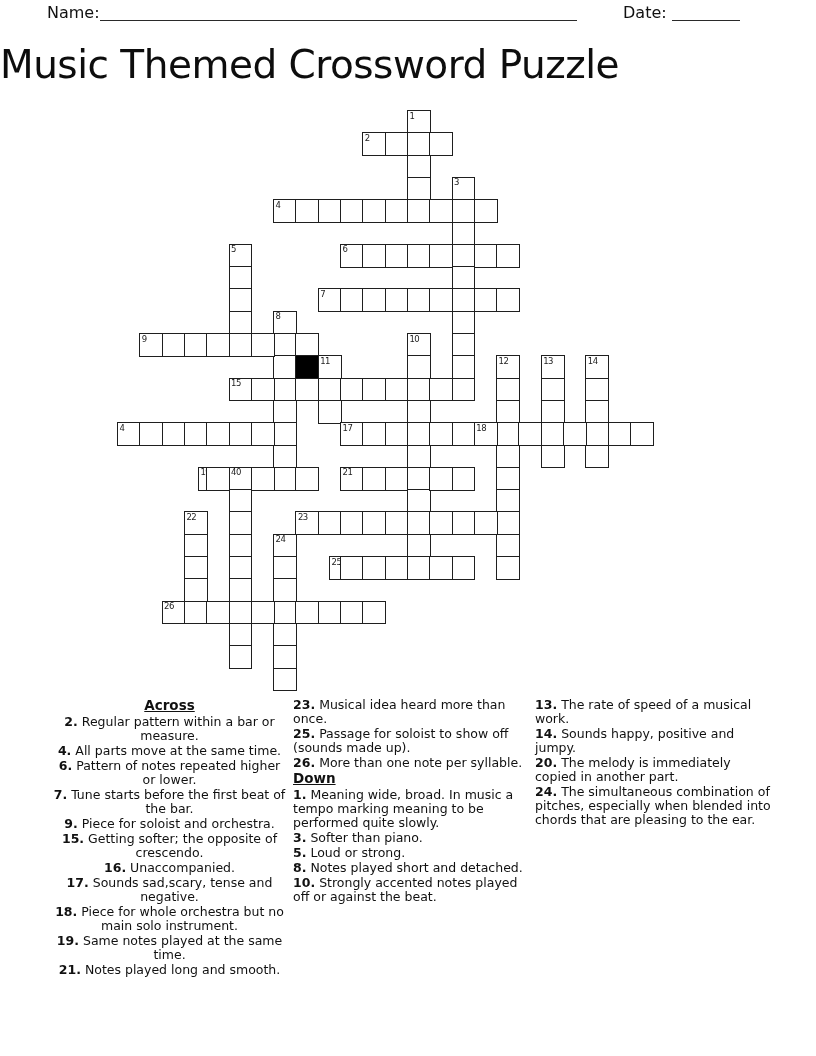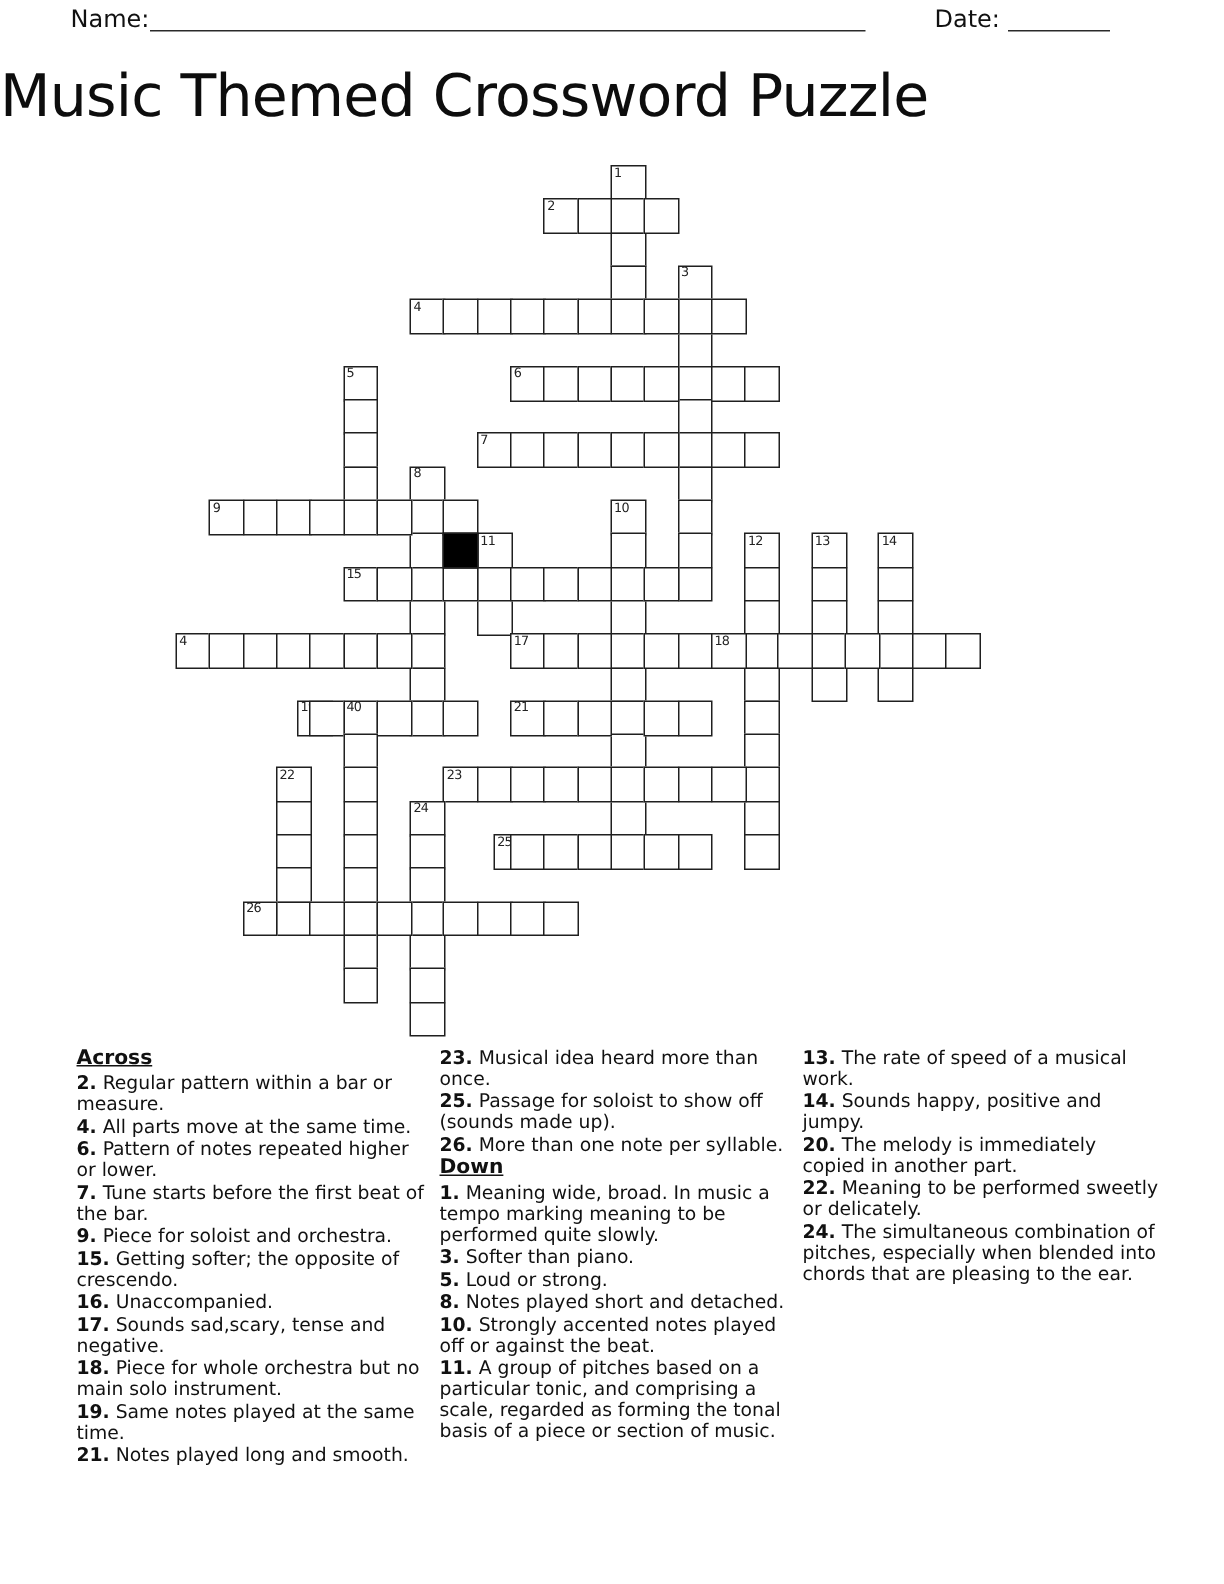--- a/index.html
+++ b/index.html
@@ -14,21 +14,21 @@
   .title{position:absolute;top:42px;left:0;width:816px;
          font-size:39px;letter-spacing:-0.5px;color:#0d0d0d;white-space:nowrap;}
   #grid{position:absolute;left:117px;top:110px;width:560px;height:600px;}
   .cell{position:absolute;box-sizing:border-box;border:1.6px solid #1f1f1f;
         background:#fff;}
   .cell.black{background:#000;}
   .cellnum{position:absolute;font-size:8.5px;line-height:9px;top:0.5px;left:1.5px;
            color:#222;letter-spacing:-0.5px;}
   #clues{position:absolute;left:0;top:698px;width:816px;}
   .clue-col{position:absolute;top:0;width:237px;font-size:12.5px;line-height:1.12;}
-  #clue-col-1{left:51px;}
+  #clue-col-1{left:51px;text-align:center;}
   #clue-col-2{left:293px;}
   #clue-col-3{left:535px;}
   .clue-header{font-size:13.5px;font-weight:bold;text-decoration:underline;
                margin:0 0 2px 0;}
   .clue{margin:0 0 1px 0;}
   .clue b{letter-spacing:0;}
 </style>
 </head>
 <body>
 
@@ -282,22 +282,20 @@
   <div class="clue-col" id="clue-col-2">
       <p class="clue"><b>23.</b> Musical idea heard more than once.</p>
       <p class="clue"><b>25.</b> Passage for soloist to show off (sounds made up).</p>
       <p class="clue"><b>26.</b> More than one note per syllable.</p>
       <p class="clue-header">Down</p>
       <p class="clue"><b>1.</b> Meaning wide, broad. In music a tempo marking meaning to be performed quite slowly.</p>
       <p class="clue"><b>3.</b> Softer than piano.</p>
       <p class="clue"><b>5.</b> Loud or strong.</p>
       <p class="clue"><b>8.</b> Notes played short and detached.</p>
       <p class="clue"><b>10.</b> Strongly accented notes played off or against the beat.</p>
-      <p class="clue"><b>11.</b> A group of pitches based on a particular tonic, and comprising a scale, regarded as forming the tonal basis of a piece or section of music.</p>
     </div>
   <div class="clue-col" id="clue-col-3">
       <p class="clue"><b>13.</b> The rate of speed of a musical work.</p>
       <p class="clue"><b>14.</b> Sounds happy, positive and jumpy.</p>
       <p class="clue"><b>20.</b> The melody is immediately copied in another part.</p>
-      <p class="clue"><b>22.</b> Meaning to be performed sweetly or delicately.</p>
       <p class="clue"><b>24.</b> The simultaneous combination of pitches, especially when blended into chords that are pleasing to the ear.</p>
     </div>
 </div>
 
 </body></html>

